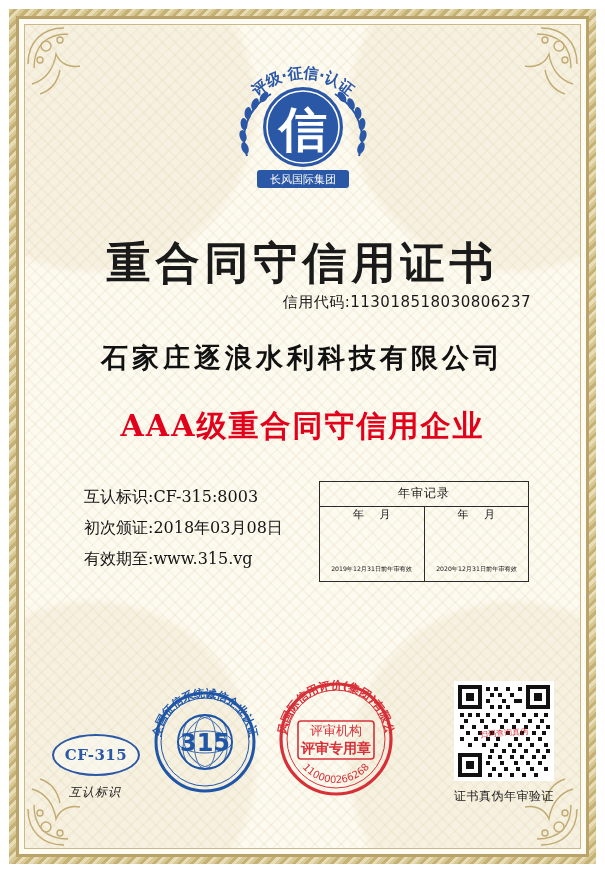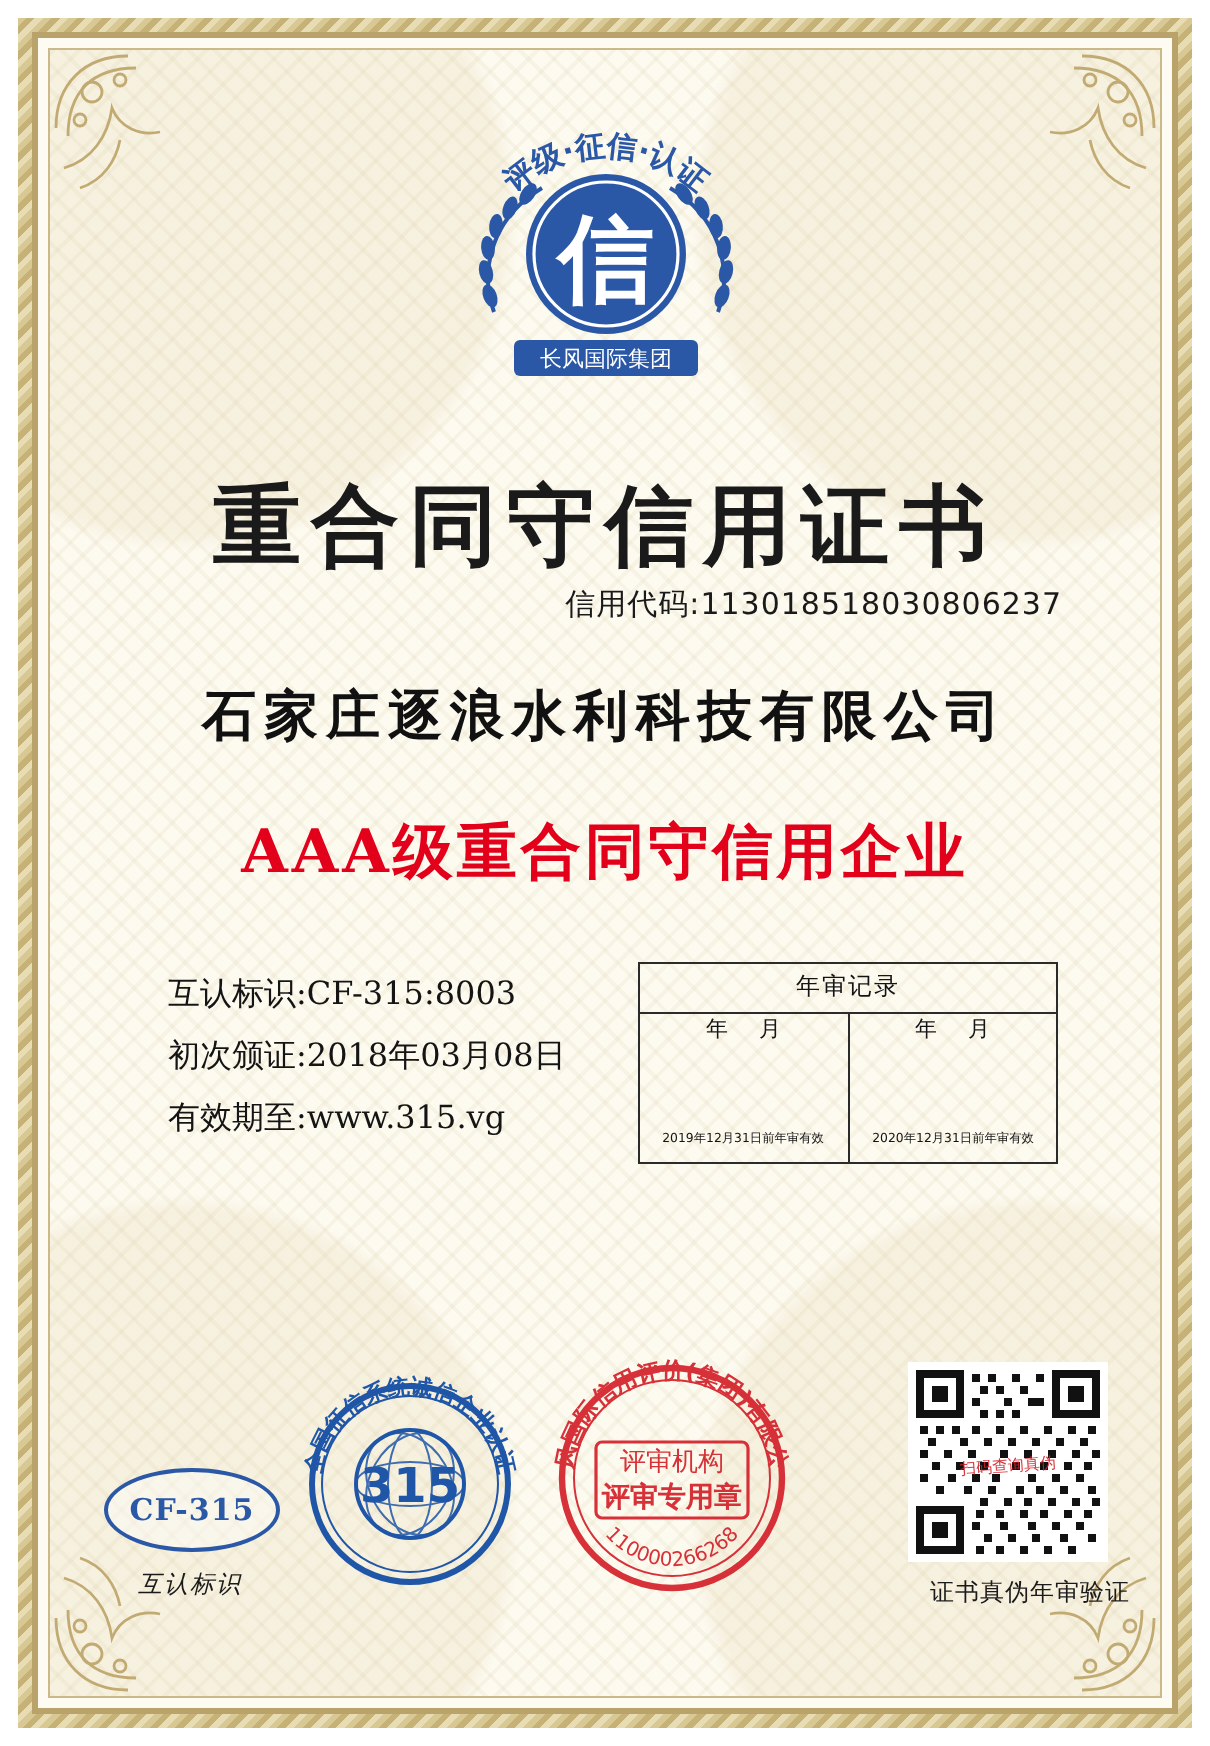--- a/index.html
+++ b/index.html
@@ -250,21 +250,20 @@
     position: relative;
     background: #ffffff;
   }
   .qr-caption {
     margin-top: 7px;
     font-family: "DejaVu Sans", "Liberation Sans", sans-serif;
     font-size: 12px;
     color: #1a1a1a;
     letter-spacing: 0.5px;
     white-space: nowrap;
-    text-align: right;
   }
   .qr-overlay {
     position: absolute;
     left: 50%;
     top: 52%;
     transform: translate(-50%,-50%) rotate(-4deg);
     font-family: "DejaVu Sans", "Liberation Sans", sans-serif;
     font-size: 8px;
     color: #d4202a;
     white-space: nowrap;

